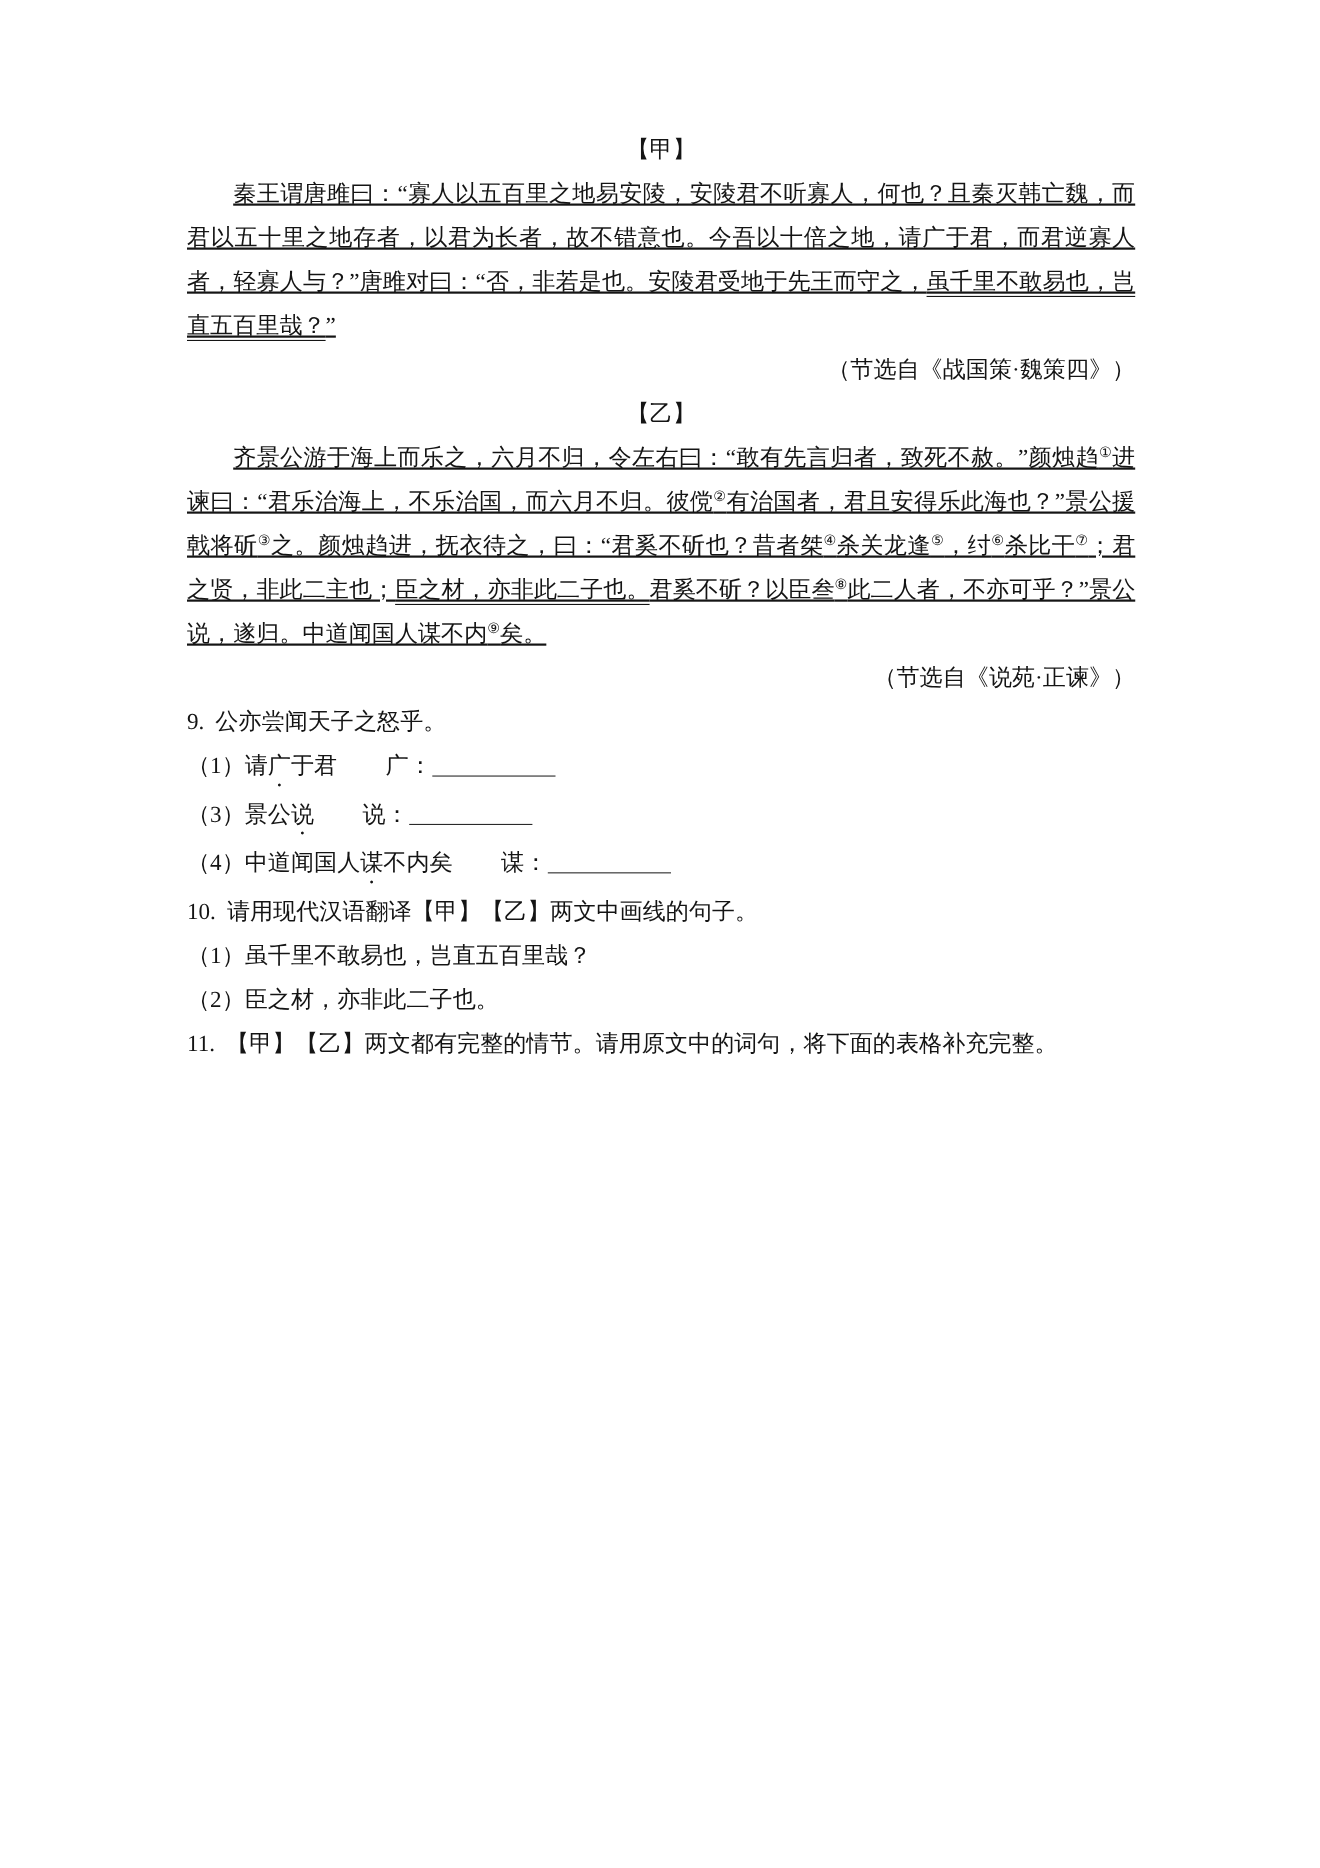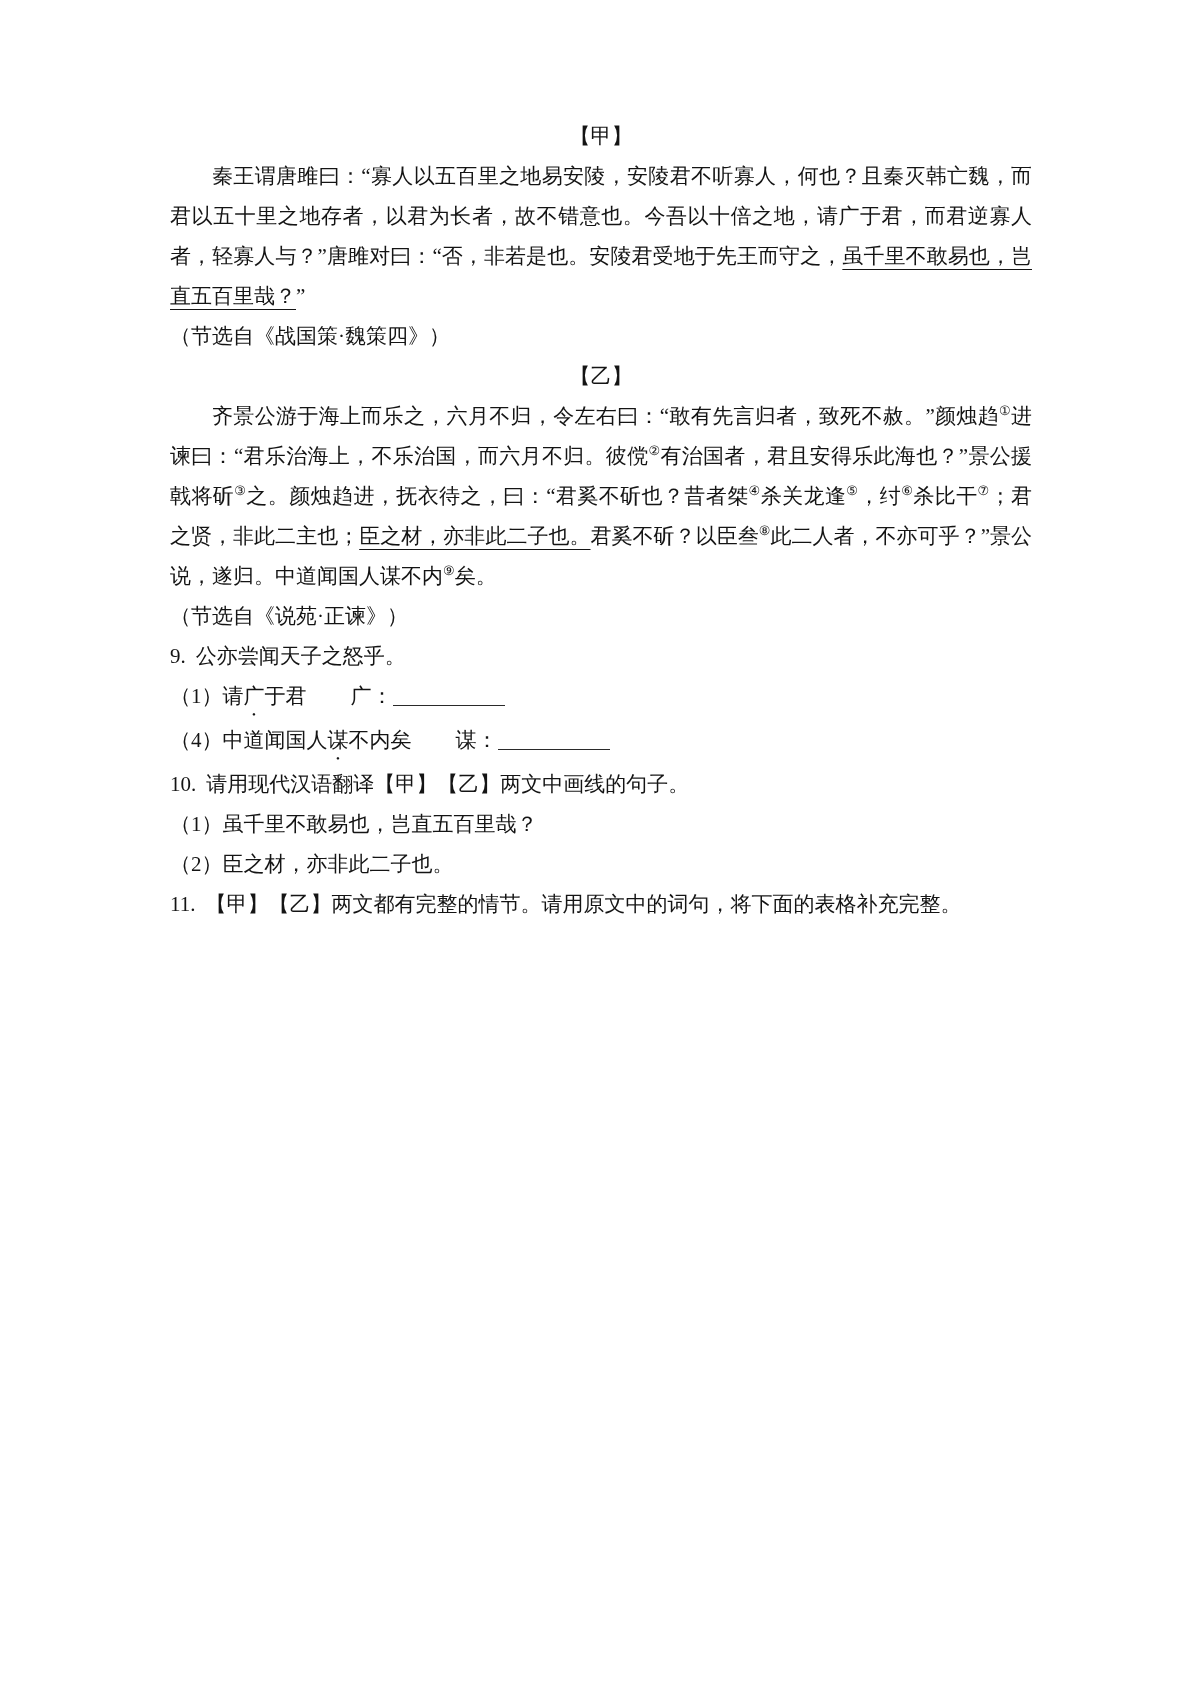--- a/index.html
+++ b/index.html
@@ -12,23 +12,23 @@
     color: #141414;
   }
   .page {
     width: 1200px;
     height: 1698px;
     padding: 116px 168px 0 170px;
     font-size: 21px;
     line-height: 40px;
   }
   .center { text-align: center; }
-  .para { text-align: justify; text-justify: inter-ideograph; }
+  .para { text-align: justify; text-justify: inter-ideograph; text-decoration: underline; }
   .indent { text-indent: 2em; }
-  .right { text-align: left; }
+  .right { text-align: right; }
   .u {
     text-decoration: underline;
     text-underline-offset: 6px;
     text-decoration-thickness: 1px;
   }
   sup {
     font-size: 13px;
     line-height: 0;
     vertical-align: super;
   }
@@ -66,20 +66,21 @@
   <p class="para indent"><span>齐景公游于海上而乐之，六月不归，令左右曰：“敢有先言归者，致死不赦。”颜烛趋<sup>①</sup>进谏曰：“君乐治海上，不乐治国，而六月不归。彼傥<sup>②</sup>有治国者，君且安得乐此海也？”景公援戟将斫<sup>③</sup>之。颜烛趋进，抚衣待之，曰：“君奚不斫也？昔者桀<sup>④</sup>杀关龙逢<sup>⑤</sup>，纣<sup>⑥</sup>杀比干<sup>⑦</sup>；君之贤，非此二主也；</span><span class="u">臣之材，亦非此二子也。</span><span>君奚不斫？以臣叁<sup>⑧</sup>此二人者，不亦可乎？”景公说，遂归。中道闻国人谋不内<sup>⑨</sup>矣。</span></p>
 
   <p class="right">（节选自《说苑·正谏》）</p>
 
 
   <p><span class="qnum">9.</span><span>公亦尝闻天子之怒乎。</span></p>
 
   <p><span>（1）</span><span>请</span><span class="emph-dot">广</span><span>于君</span><span class="qlabel">广：</span><span class="blank"></span></p>
 
 
+  <p><span>（3）</span><span>景公</span><span class="emph-dot">说</span><span></span><span class="qlabel">说：</span><span class="blank"></span></p>
 
   <p><span>（4）</span><span>中道闻国人</span><span class="emph-dot">谋</span><span>不内矣</span><span class="qlabel">谋：</span><span class="blank"></span></p>
 
   <p><span class="qnum">10.</span><span>请用现代汉语翻译【甲】【乙】两文中画线的句子。</span></p>
 
   <p><span>（1）</span><span>虽千里不敢易也，岂直五百里哉？</span></p>
 
   <p><span>（2）</span><span>臣之材，亦非此二子也。</span></p>
 
   <p><span class="qnum">11.</span><span>【甲】【乙】两文都有完整的情节。请用原文中的词句，将下面的表格补充完整。</span></p>

